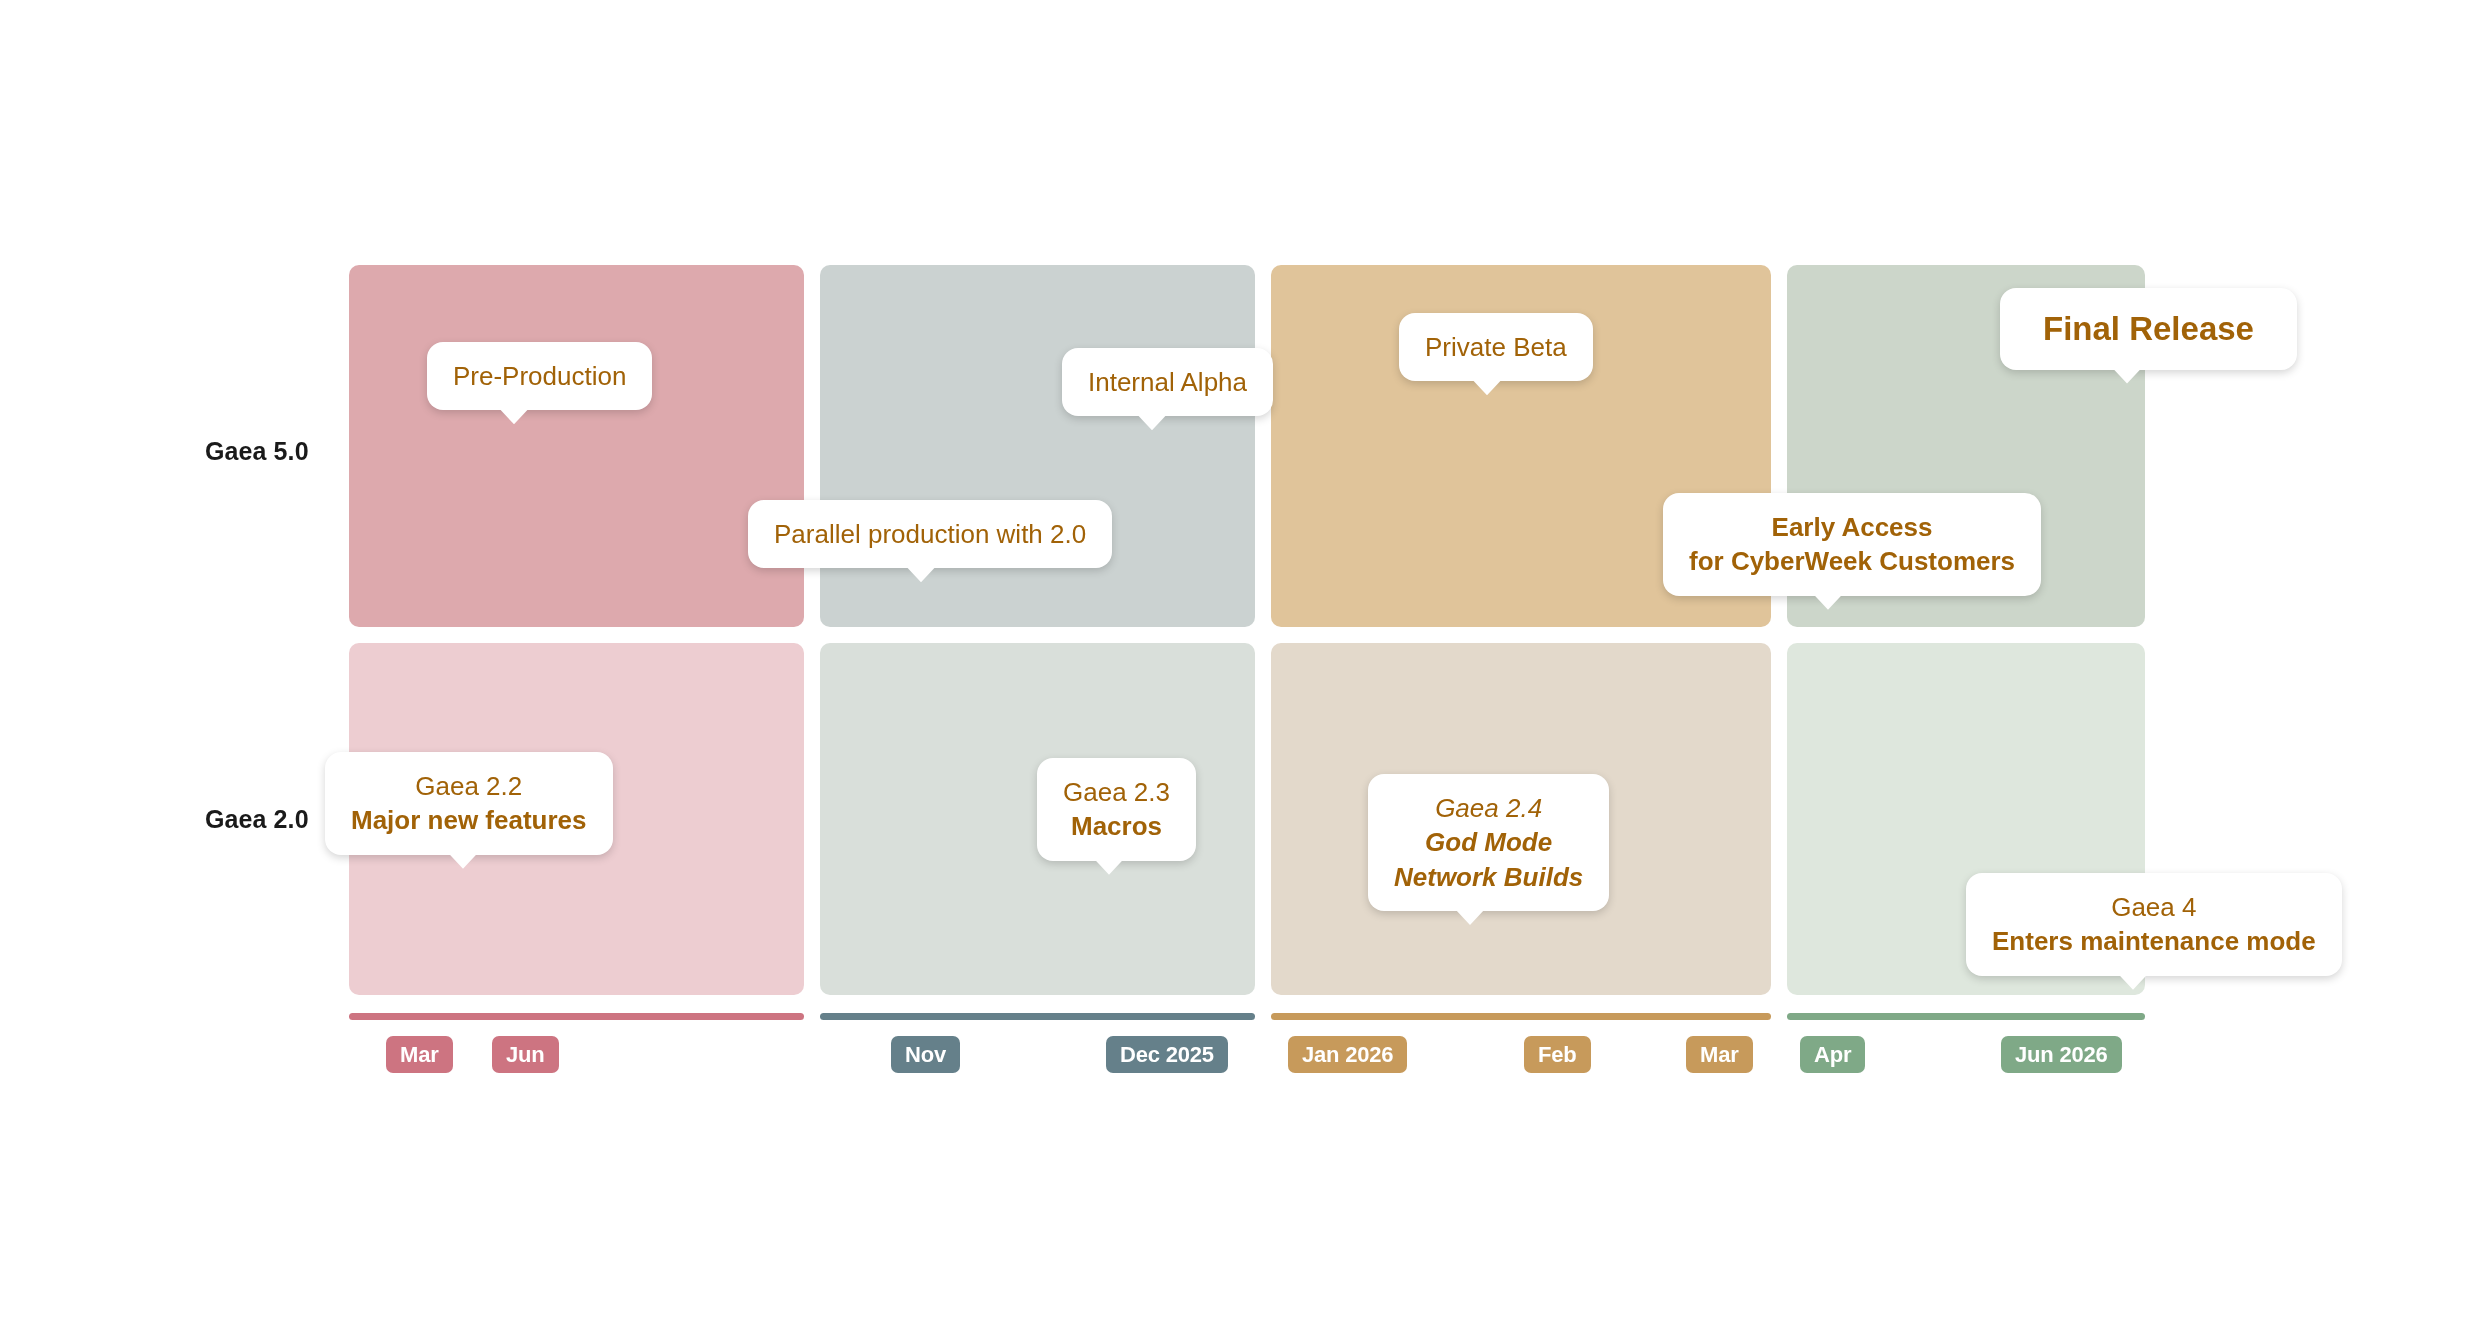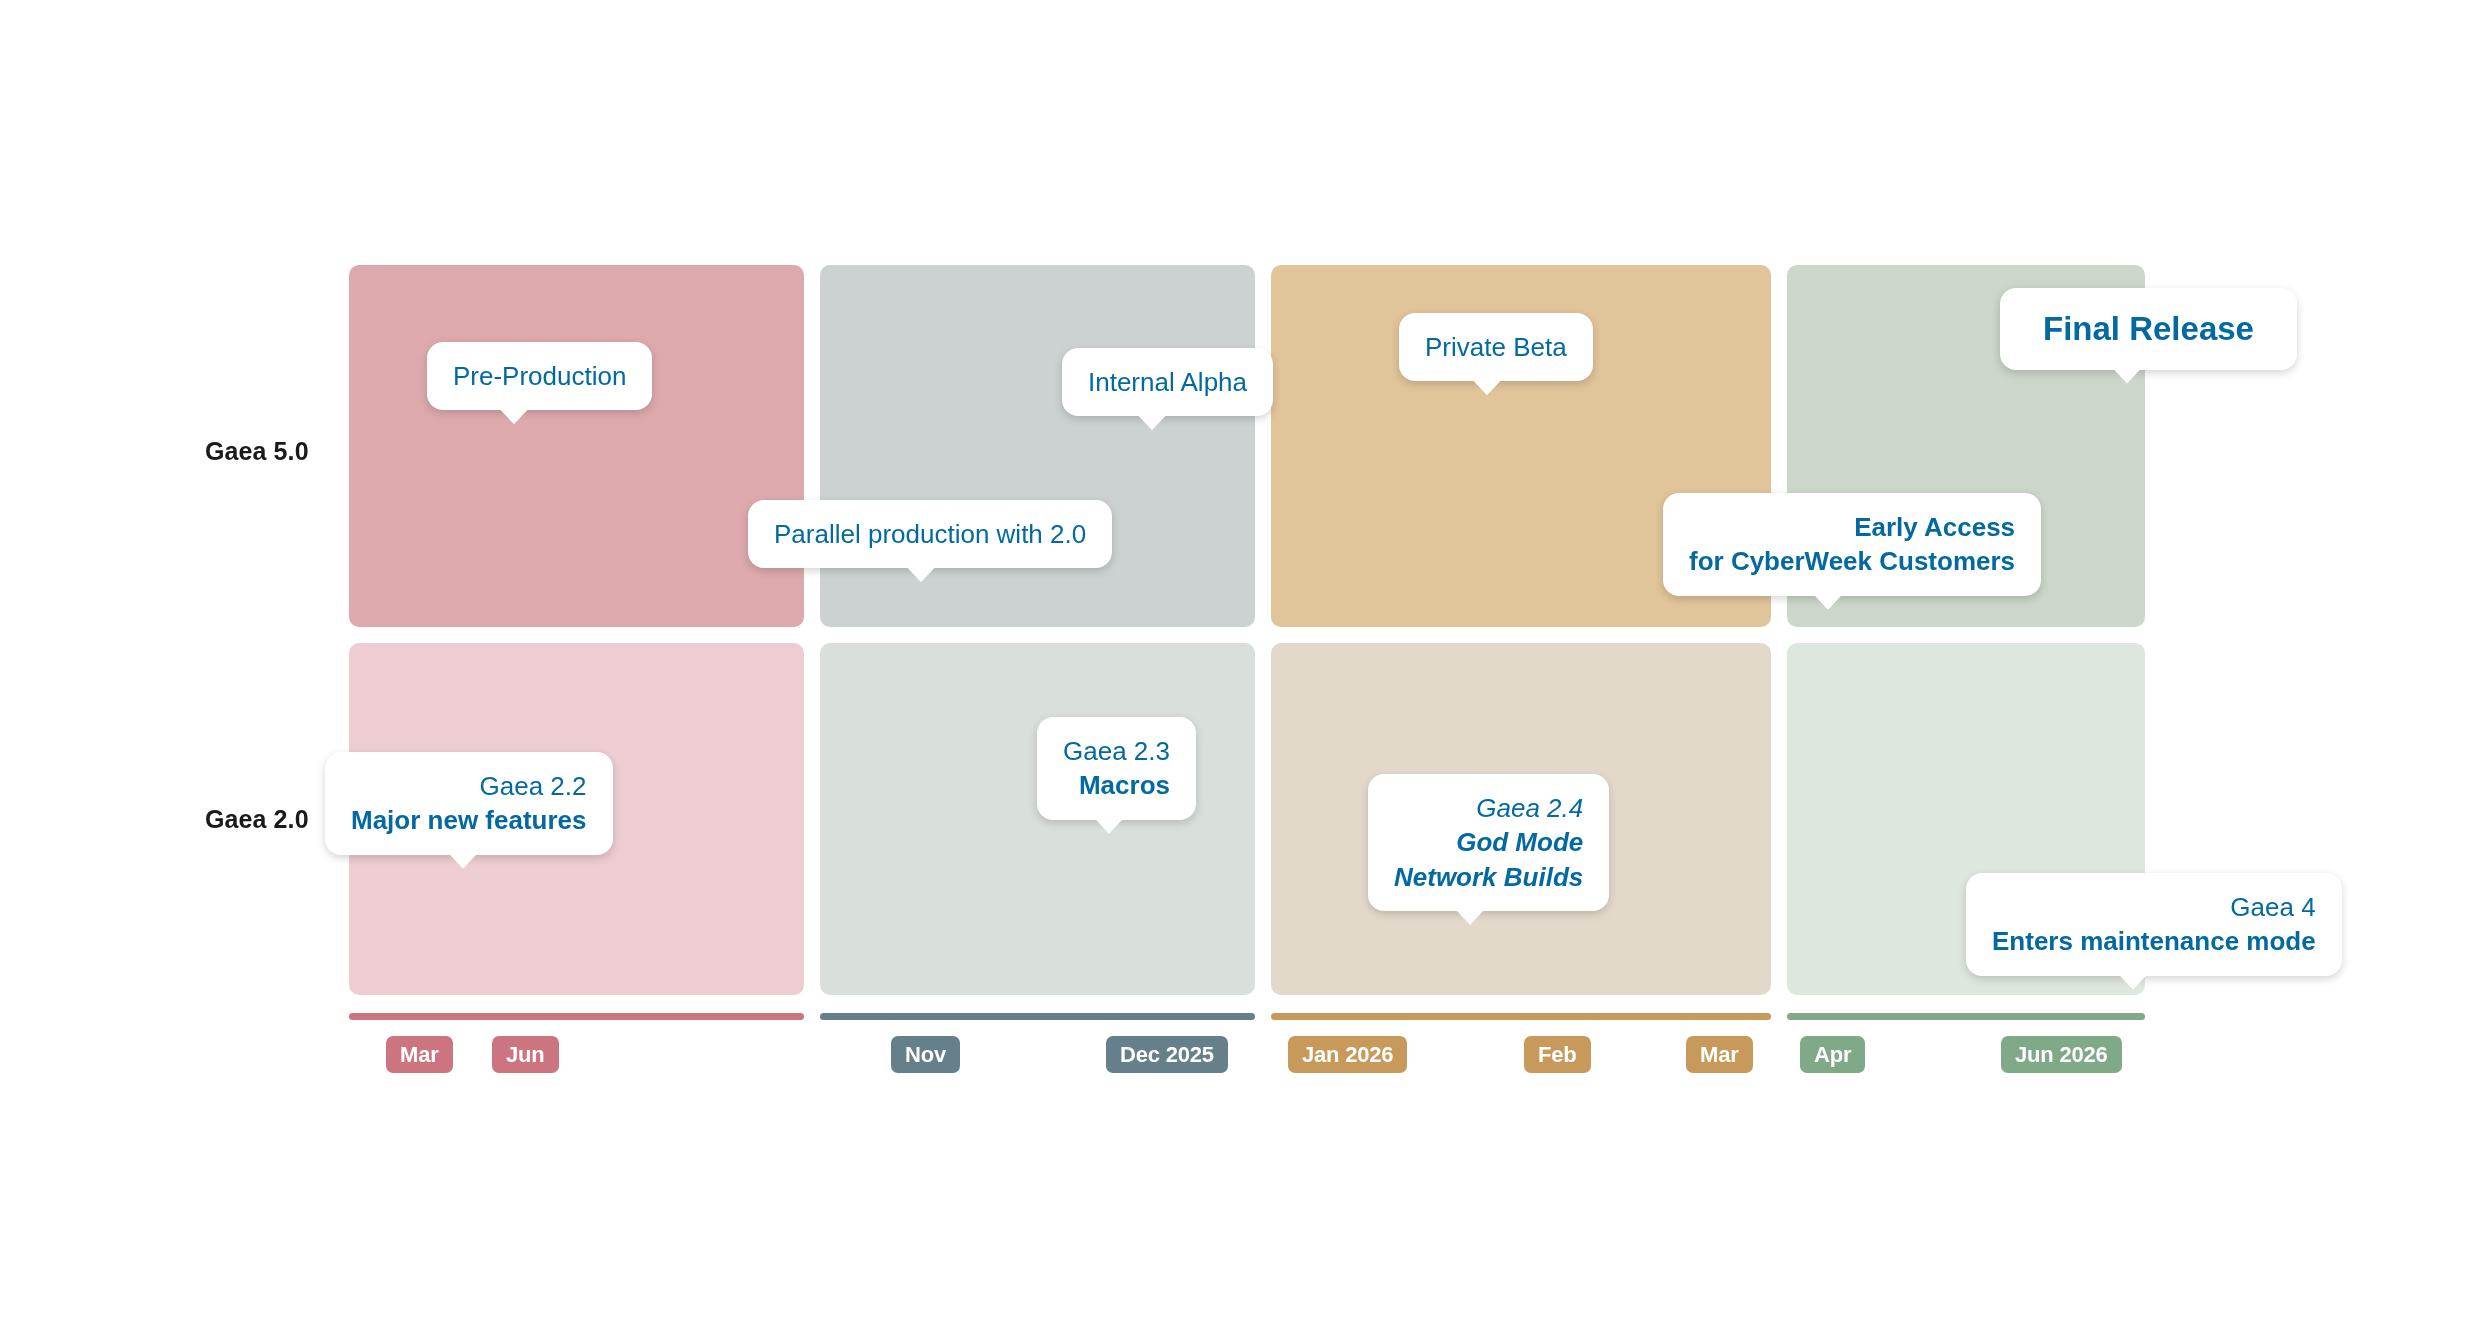--- a/index.html
+++ b/index.html
@@ -64,22 +64,22 @@
   }
 
   
   .callout {
     position: absolute;
     background: #ffffff;
     border-radius: 16px;
     box-shadow: 0 3px 9px rgba(0,0,0,.17);
     padding: 17px 26px;
     box-sizing: border-box;
-    text-align: right;
-    color: #0369a1;
+    text-align: center;
+    color: #a16207;
     font-size: 26px;
     line-height: 1.32;
     white-space: nowrap;
   }
   .callout .tail {
     position: absolute;
     bottom: -14px;
     width: 30px;
     height: 16px;
     background: #ffffff;
@@ -152,21 +152,21 @@
     <span class="l-bold">for CyberWeek Customers</span>
     <span class="tail" style="left:150px;"></span>
   </div>
 
   <div class="callout" style="left:325px; top:752px;">
     <span class="l-reg">Gaea 2.2</span>
     <span class="l-bold">Major new features</span>
     <span class="tail" style="left:123px;"></span>
   </div>
 
-  <div class="callout" style="left:1037px; top:717px;">
+  <div class="callout" style="left:1037px; top:758px;">
     <span class="l-reg">Gaea 2.3</span>
     <span class="l-bold">Macros</span>
     <span class="tail" style="left:57px;"></span>
   </div>
 
   <div class="callout" style="left:1368px; top:774px;font-style:italic;">
     <span class="l-reg">Gaea 2.4</span>
     <span class="l-bold">God Mode</span>
     <span class="l-bold">Network Builds</span>
     <span class="tail" style="left:87px;"></span>

